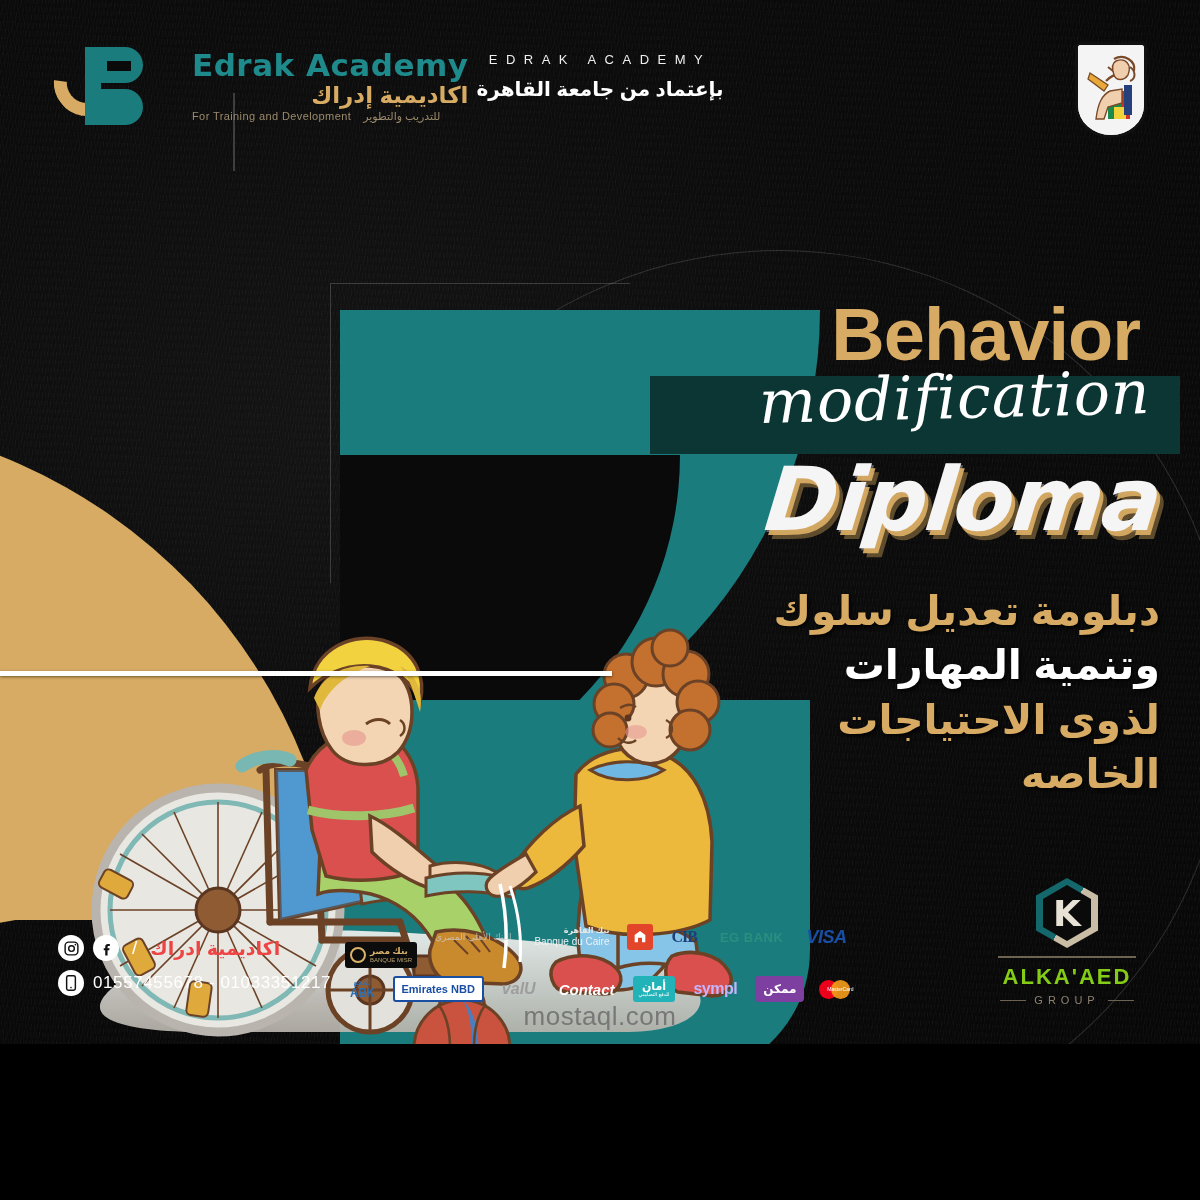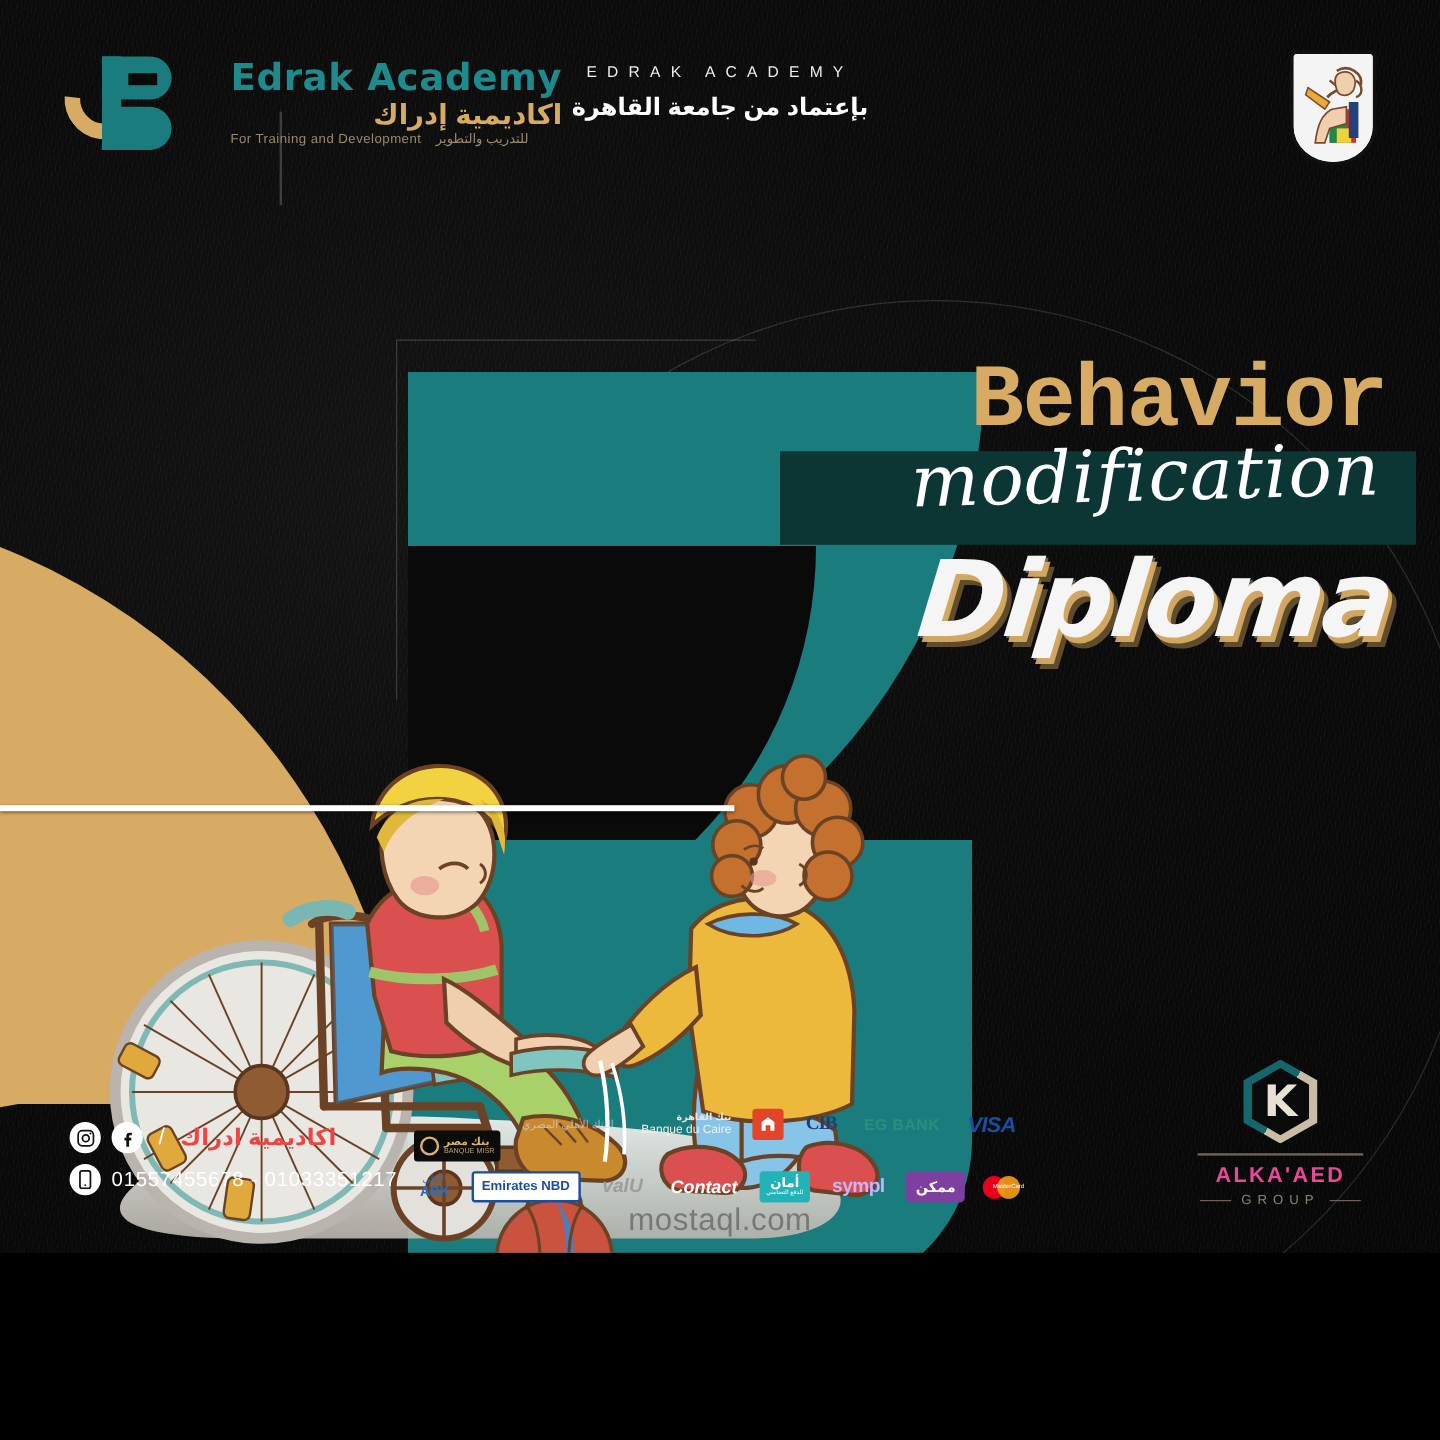--- a/index.html
+++ b/index.html
@@ -120,23 +120,23 @@
   }
   .uni-shield{
     width:72px;height:96px;background:#f2f2f2;
     border:3px solid #111;
     border-radius:6px 6px 50% 50%/6px 6px 34% 34%;
     position:relative;overflow:hidden;
   }
   
   .title-block{position:absolute;right:40px;top:300px;width:520px;z-index:45;text-align:right;}
   .t-behavior{
-    font-family:Liberation Mono, monospace;
+    font-family:Liberation Sans, sans-serif;
     font-size:74px;font-weight:800;color:var(--gold,#d7ab63);
-    letter-spacing:-1px;line-height:.95;text-align:right;margin-right:4px;
+    letter-spacing:-1px;line-height:.95;text-align:right;margin-right:20px;
   }
   .band{
     position:absolute;right:-20px;top:76px;width:530px;height:78px;
     background:#0c3634;z-index:-1;
   }
   .t-modification{
     position:absolute;right:10px;top:62px;
     font-family:"DejaVu Serif",serif;font-style:italic;
     font-size:60px;color:#ffffff;font-weight:400;letter-spacing:1px;
     transform:rotate(-1.5deg);
@@ -199,21 +199,21 @@
   }
   .hex-in{
     position:absolute;inset:7px;background:#0a0a0a;
     clip-path:polygon(50% 0%,100% 25%,100% 75%,50% 100%,0% 75%,0% 25%);
   }
   .hex-k{
     position:absolute;inset:0;display:flex;align-items:center;justify-content:center;
     color:#e8e2d6;font-size:36px;font-weight:700;font-family:"DejaVu Sans",sans-serif;
   }
   .alk-rule{height:2px;background:#6d6352;margin:0 6px 6px;}
-  .alk-name{color:#ec4899;font-size:18px;font-weight:700;letter-spacing:2px;}
+  .alk-name{color:#84cc16;font-size:22px;font-weight:700;letter-spacing:2px;}
   .alk-grp{color:#8d8270;font-size:11px;letter-spacing:5px;margin-top:4px;
     display:flex;align-items:center;gap:8px;justify-content:center;}
   .alk-grp::before,.alk-grp::after{content:"";height:1px;width:26px;background:#6d6352;}
   .watermark{
     position:absolute;left:0;bottom:12px;width:1200px;text-align:center;
     color:#6d6d6d;font-size:26px;letter-spacing:.5px;z-index:60;opacity:.85;
   }
 </style>
 </head>
 <body>
@@ -426,20 +426,26 @@
 
   <div class="sep-line"></div>
 
   <div class="title-block">
     <div class="band"></div>
     <div class="t-behavior">Behavior</div>
     <div class="t-modification">modification</div>
     <div class="t-diploma-wrap">
       <div class="t-diploma">Diploma</div>
     </div>
+    <div class="ar-lines">
+      <div class="ar-line ar-gold">دبلومة تعديل سلوك</div>
+      <div class="ar-line ar-white">وتنمية المهارات</div>
+      <div class="ar-line ar-gold">لذوى الاحتياجات</div>
+      <div class="ar-line ar-gold">الخاصه</div>
+    </div>
   </div>
 
   <div class="bottom">
 
     <div class="contact">
       <div class="c-row">
         <span class="c-icon">
           <svg width="17" height="17" viewBox="0 0 24 24" fill="none" stroke="#111" stroke-width="2">
             <rect x="3" y="3" width="18" height="18" rx="5"></rect>
               <circle cx="12" cy="12" r="4"></circle>
@@ -483,21 +489,21 @@
           <svg width="16" height="16" viewBox="0 0 24 24">
               <path d="M4 20V9l8-6 8 6v11h-5v-7h-6v7z" fill="#fff"></path>
             </svg>
         </span>
         <span class="pay" style="color:#1d3f78;font-size:16px;font-weight:700;font-family:'Liberation Serif',serif;letter-spacing:-1px;">CIB</span>
         <span class="pay" style="color:#2a8f7e;font-size:13px;font-weight:600;letter-spacing:.5px;">EG BANK</span>
         <span class="pay" style="color:#1a4ea3;font-size:18px;font-weight:800;font-style:italic;letter-spacing:-.5px;">VISA</span>
       </div>
       <div class="pay-row">
         <span class="pay" style="color:#2b6fb5;display:flex;flex-direction:column;line-height:1;align-items:center;">
-          <i style="font-size:8px;font-style:normal;">الأهلي</i>
+          <i style="font-size:8px;font-style:normal;">للدفع</i>
           <b style="font-size:12px;letter-spacing:-.5px;">ABK</b>
         </span>
         <span class="pay" style="background:#fff;border:2px solid #1a4ea3;color:#1a4ea3;font-size:11px;font-weight:600;padding:8px 7px;">Emirates NBD</span>
         <span class="pay" style="color:#9d9d9d;font-size:16px;font-weight:700;font-style:italic;">valU</span>
         <span class="pay" style="color:#ffffff;font-size:15px;font-weight:800;font-style:italic;">Contact</span>
         <span class="pay" style="background:#22b3b8;color:#fff;display:flex;flex-direction:column;line-height:1.05;padding:2px 6px;">
           <b style="font-size:11px;">أمان</b>
           <i style="font-size:5px;font-style:normal;">للدفع التضامني</i>
         </span>
         <span class="pay" style="color:#c4b5fd;font-size:16px;font-weight:700;letter-spacing:-.5px;">sympl</span>

